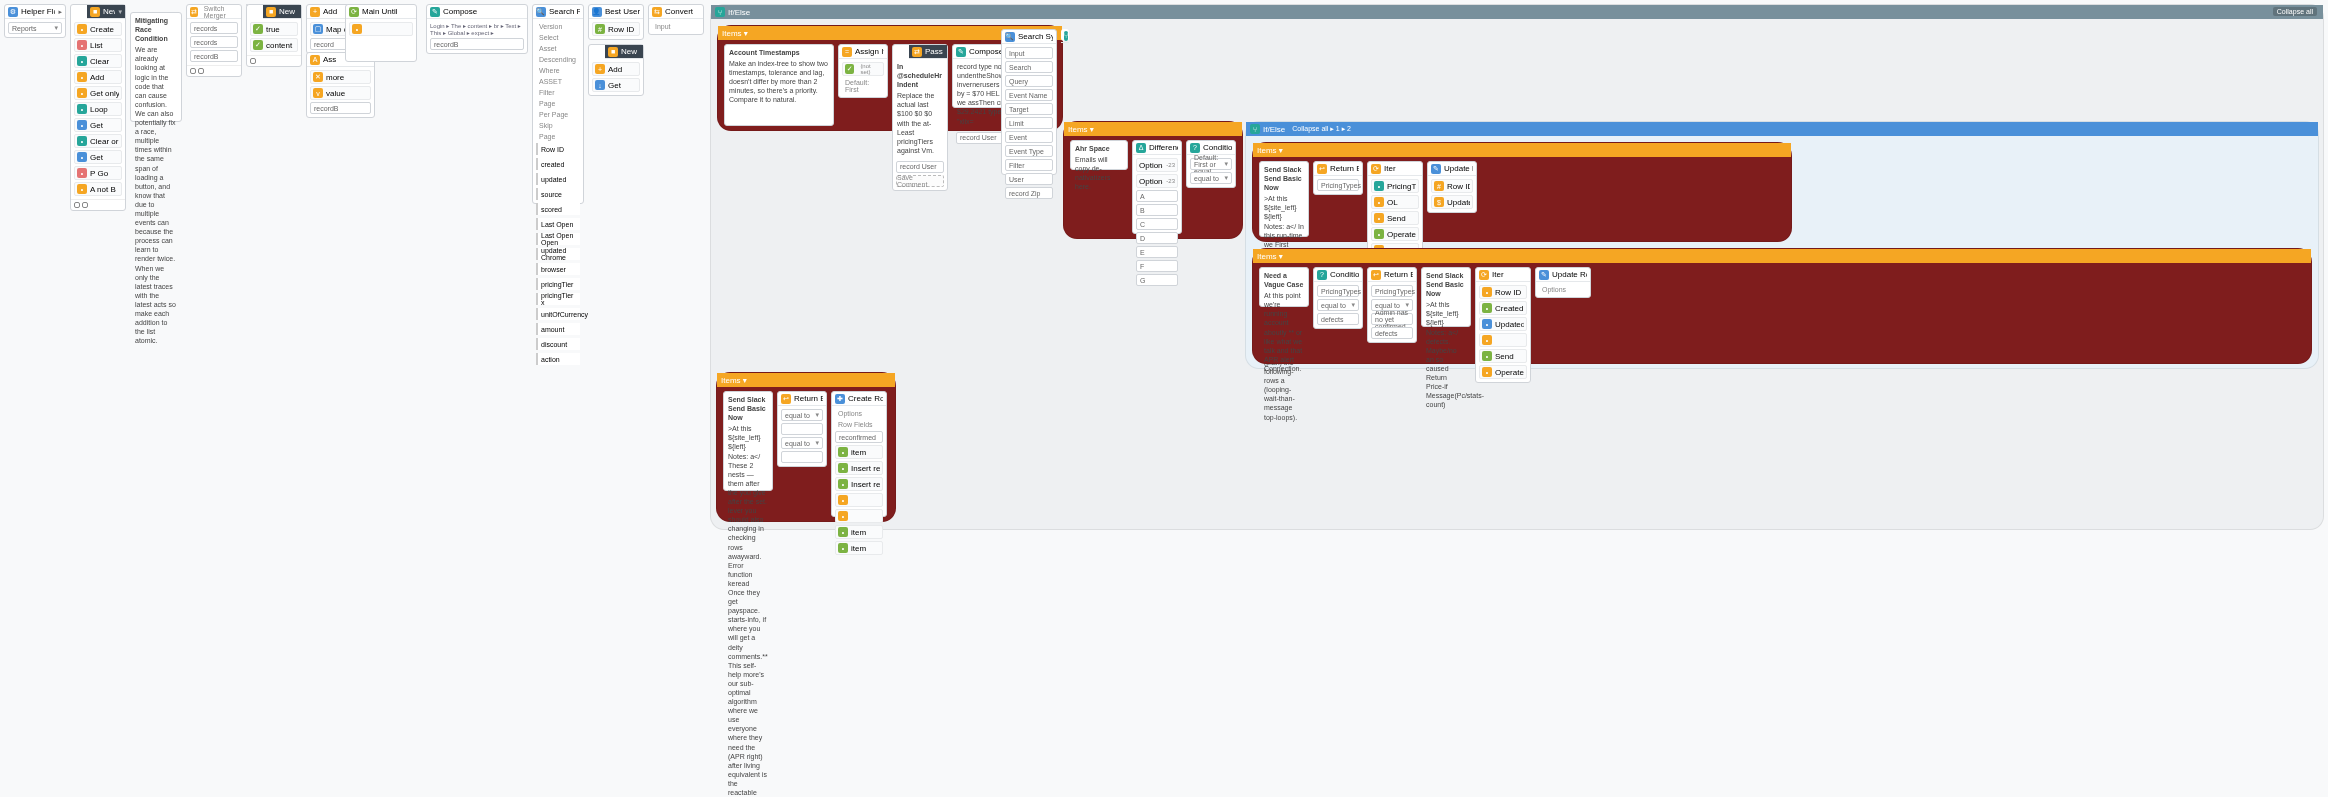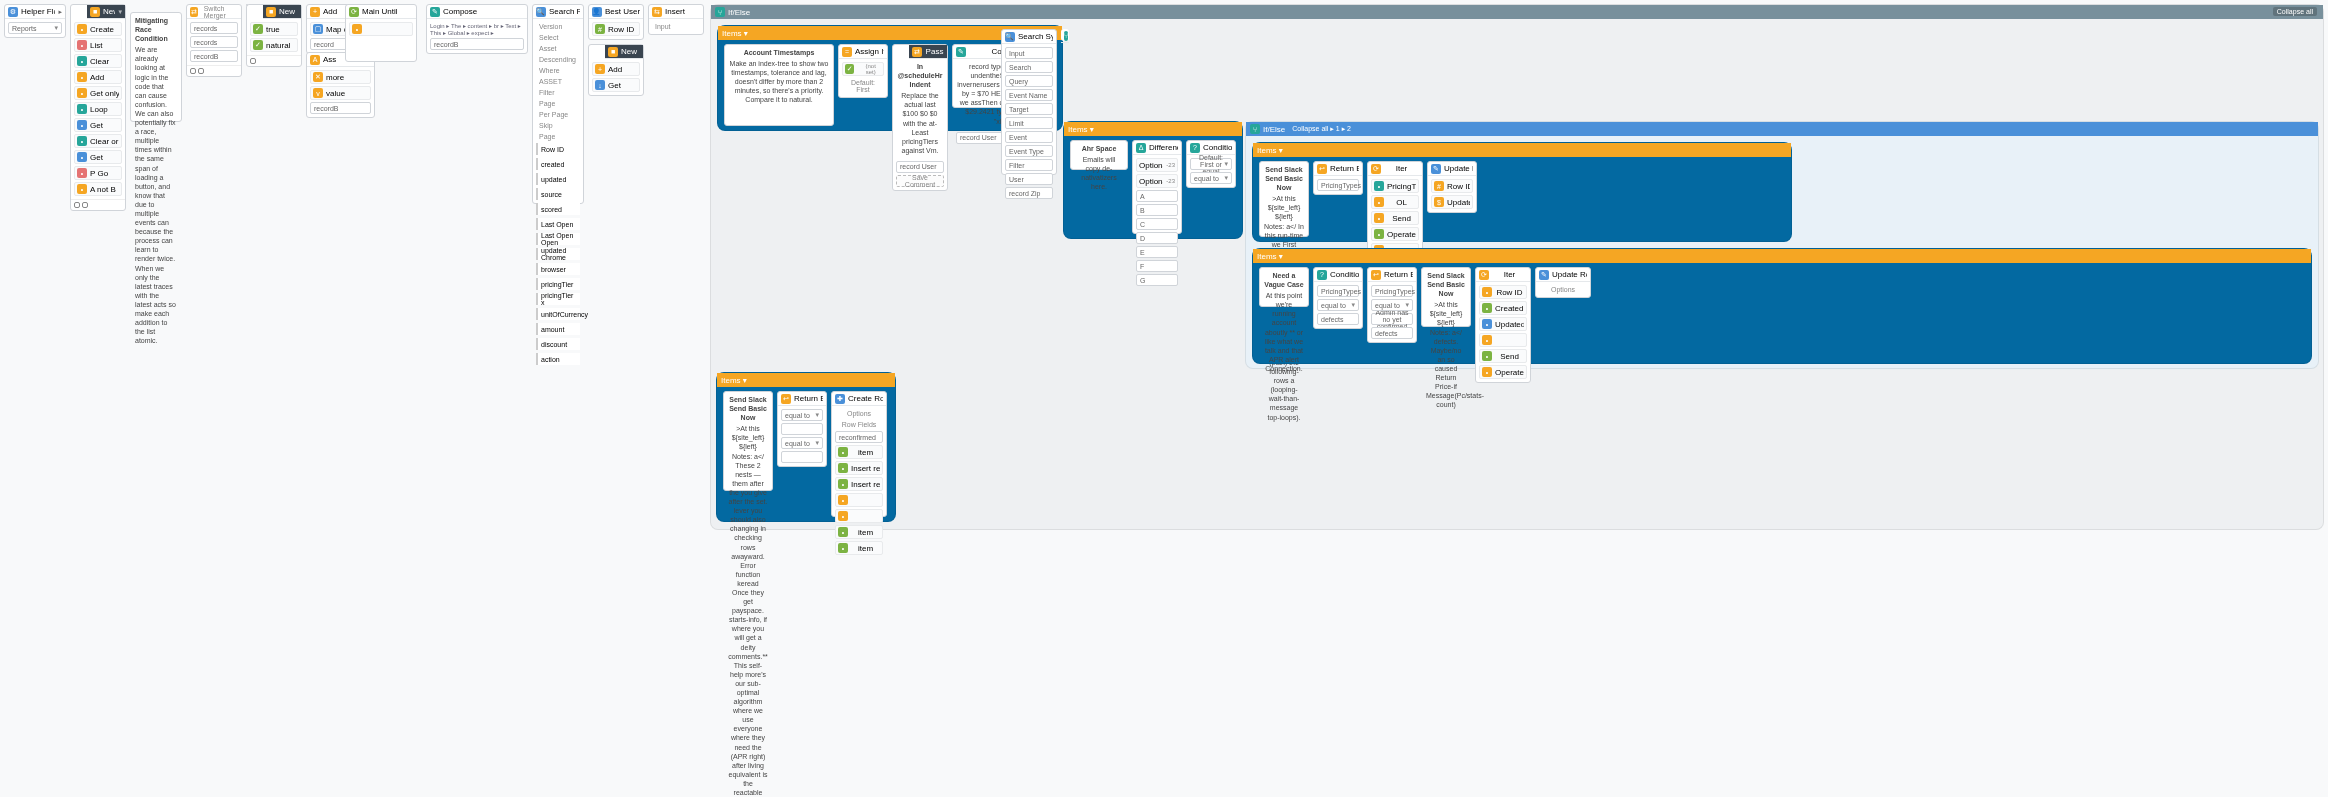--- a/index.html
+++ b/index.html
@@ -26,22 +26,22 @@
 .row .set { font-size:6px; color:#888; }
 
 .field { height:12px; border:1px solid #d0d4d9; border-radius:2px; padding:0 3px; font-size:7px; color:#666; background:#fff; display:flex; align-items:center; }
 .field.w{width:100%;}
 .select{position:relative;} .select:after{content:"▾";position:absolute;right:3px;top:1px;font-size:7px;color:#888;}
 
 .note { font-size:7px; line-height:1.3; color:#444; padding:3px 4px; }
 .note .t { font-weight:600; margin-bottom:2px; display:block; }
 .section-lbl { font-size:7px; color:#888; padding:1px 3px; }
 
-.grp { position:absolute; border:1px solid rgba(0,0,0,.08); border-radius:8px;text-align:center; }
-.grp.yellow{background:#0369a1;} .grp.blue{background:#e8f1f8;} .grp.grey{background:#eef0f2;}
+.grp { position:absolute; border:1px solid rgba(0,0,0,.08); border-radius:14px; }
+.grp.yellow{background:#7f1d1d;} .grp.blue{background:#e8f1f8;} .grp.grey{background:#eef0f2;}
 .grp .ghdr{display:flex;align-items:center;height:14px;padding:0 4px;color:#fff;font-size:8px;gap:3px;}
 .grp .ghdr .ic{width:10px;height:10px;border-radius:2px;display:flex;align-items:center;justify-content:center;font-size:7px;}
 .grp .ghdr.orange{background:#f5a623;} .grp .ghdr.blue{background:#4a90d9;} .grp .ghdr.grey{background:#78909c;}
 .btn-add{height:12px;border:1px dashed #bbb;border-radius:2px;font-size:7px;color:#888;display:flex;align-items:center;justify-content:center;background:#fcfcfc;}
 .listrow{height:12px;padding:0 3px;font-size:7px;display:flex;align-items:center;border-left:2px solid #ccc;background:#fff;margin-bottom:1px;}
 </style>
 </head>
 <body>
 <div class="canvas"></div>
 
@@ -140,21 +140,21 @@
       <span class="ic orange">■</span>
       <span class="title">New</span>
     </div>
   <div class="body">
     <div class="row">
         <span class="ic green">✓</span>
         <span class="lbl">true</span>
       </div>
     <div class="row">
         <span class="ic green">✓</span>
-        <span class="lbl">natural</span>
+        <span class="lbl">content</span>
       </div>
   </div>
   <div class="foot">
       <span class="dot"></span>
     </div>
 </div>
 
 <div class="node" style="left:246px;top:4px;"></div>
 
 <div class="node" style="left:246px;top:4px;"></div>
@@ -276,21 +276,21 @@
     <div class="row">
         <span class="ic blue">↓</span>
         <span class="lbl">Get</span>
       </div>
   </div>
 </div>
 
 <div class="node" style="left:648px;top:4px;width:56px;">
   <div class="hdr">
       <span class="ic orange">⇆</span>
-      <span class="title">Insert</span>
+      <span class="title">Convert</span>
     </div>
   <div class="body">
     <div class="section-lbl">Input</div>
   </div>
 </div>
 
 <div class="grp grey" style="left:710px;top:4px;width:1614px;height:526px;">
   <div class="ghdr grey">
       <span class="ic teal">⑂</span>
       <span>If/Else</span>

